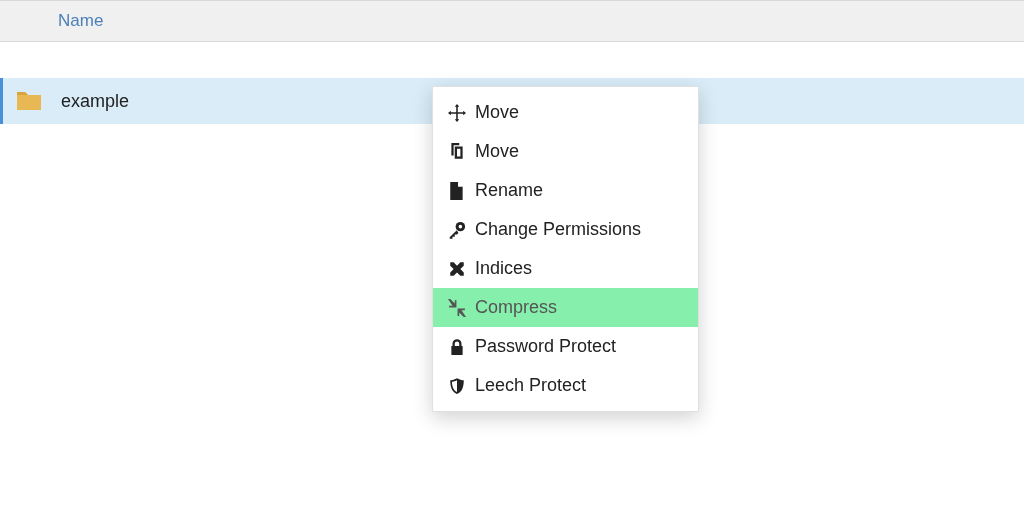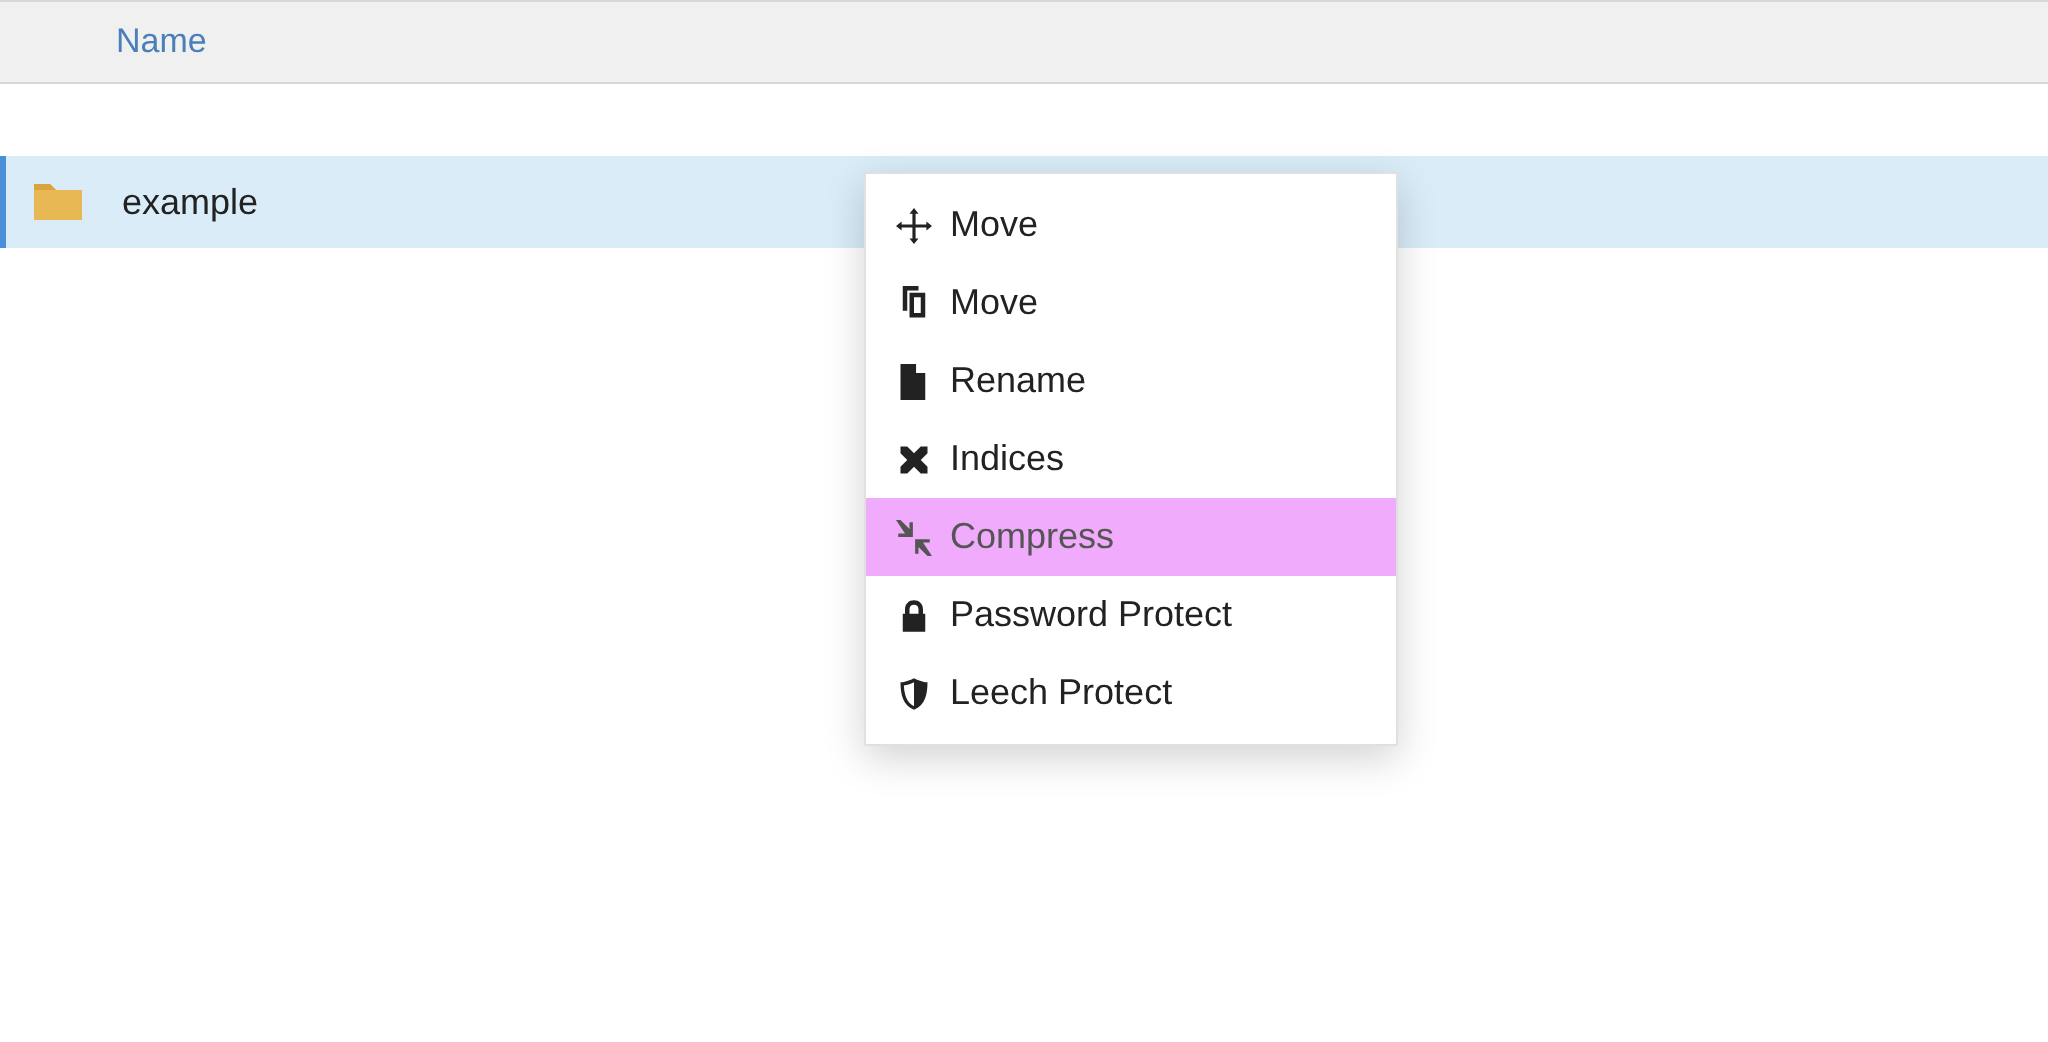--- a/index.html
+++ b/index.html
@@ -65,21 +65,21 @@
     .menu-item {
       display: flex;
       align-items: center;
       height: 39px;
       padding: 0 14px;
       font-size: 18px;
       color: #222;
       cursor: pointer;
     }
     .menu-item.hover {
-      background: #f0abfc;
+      background: #86efac;
       color: #555;
       text-align: right;
     }
     .menu-icon {
       width: 20px;
       height: 20px;
       margin-right: 8px;
       display: inline-flex;
       align-items: center;
       justify-content: center;
@@ -134,20 +134,30 @@
   <div class="menu-item">
     <span class="menu-icon">
       <svg viewBox="0 0 16 16">
           <path d="M2 0 L9 0 L13 4 L13 16 L2 16 Z M9 0 L9 4 L13 4 Z" fill-rule="evenodd"></path>
           <path d="M9 0 L9 4 L13 4 L9 0 Z" fill="#fff"></path>
         </svg>
     </span>
     <span>Rename</span>
   </div>
 
+  <div class="menu-item">
+    <span class="menu-icon">
+      <svg viewBox="0 0 16 16">
+          <circle cx="11" cy="5" r="4.2"></circle>
+          <circle cx="11" cy="5" r="1.6" fill="#fff"></circle>
+          <path d="M7.8 8.2 L1.5 14.5 L1.5 15.8 L4 15.8 L4 14 L6 14 L6 12 L8 12 L9.3 10.7 Z"></path>
+        </svg>
+    </span>
+    <span>Change Permissions</span>
+  </div>
 
   <div class="menu-item">
     <span class="menu-icon">
       <svg viewBox="0 0 16 16">
           <path d="M2 2 L5 2 L8 5 L11 2 L14 2 L14 5 L11 8 L14 11 L14 14 L11 14 L8 11 L5 14 L2 14 L2 11 L5 8 L2 5 Z"></path>
         </svg>
     </span>
     <span>Indices</span>
   </div>
 

